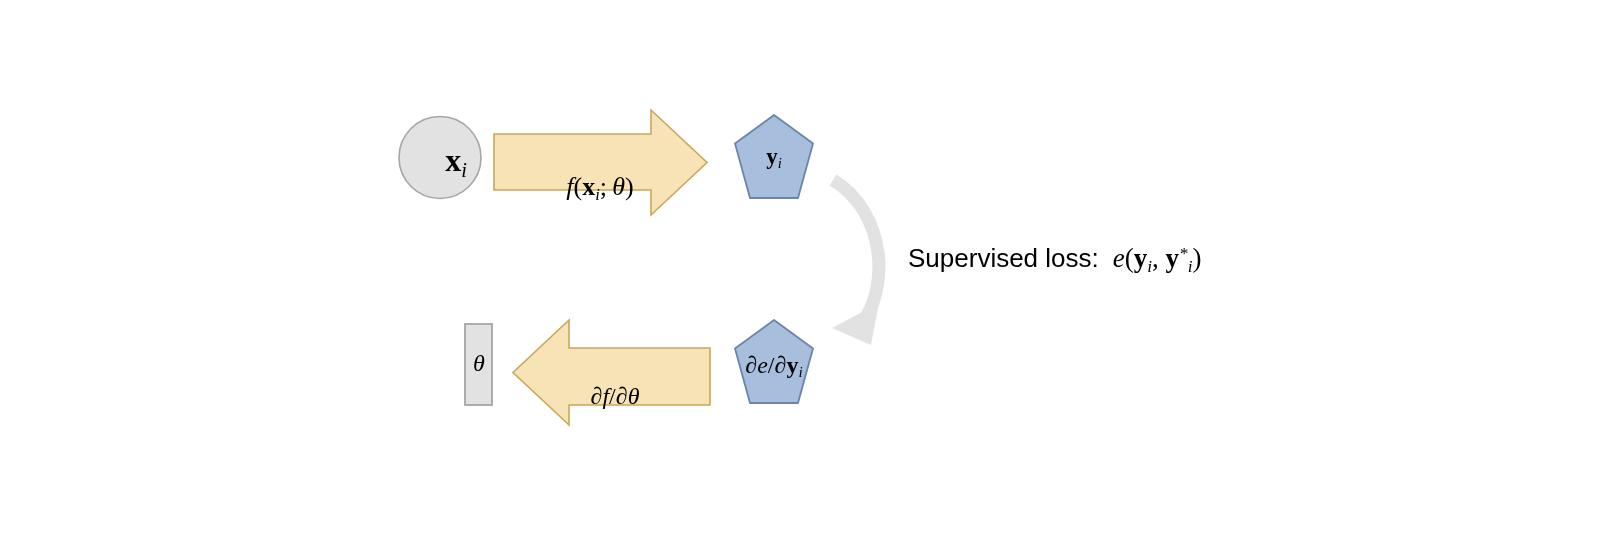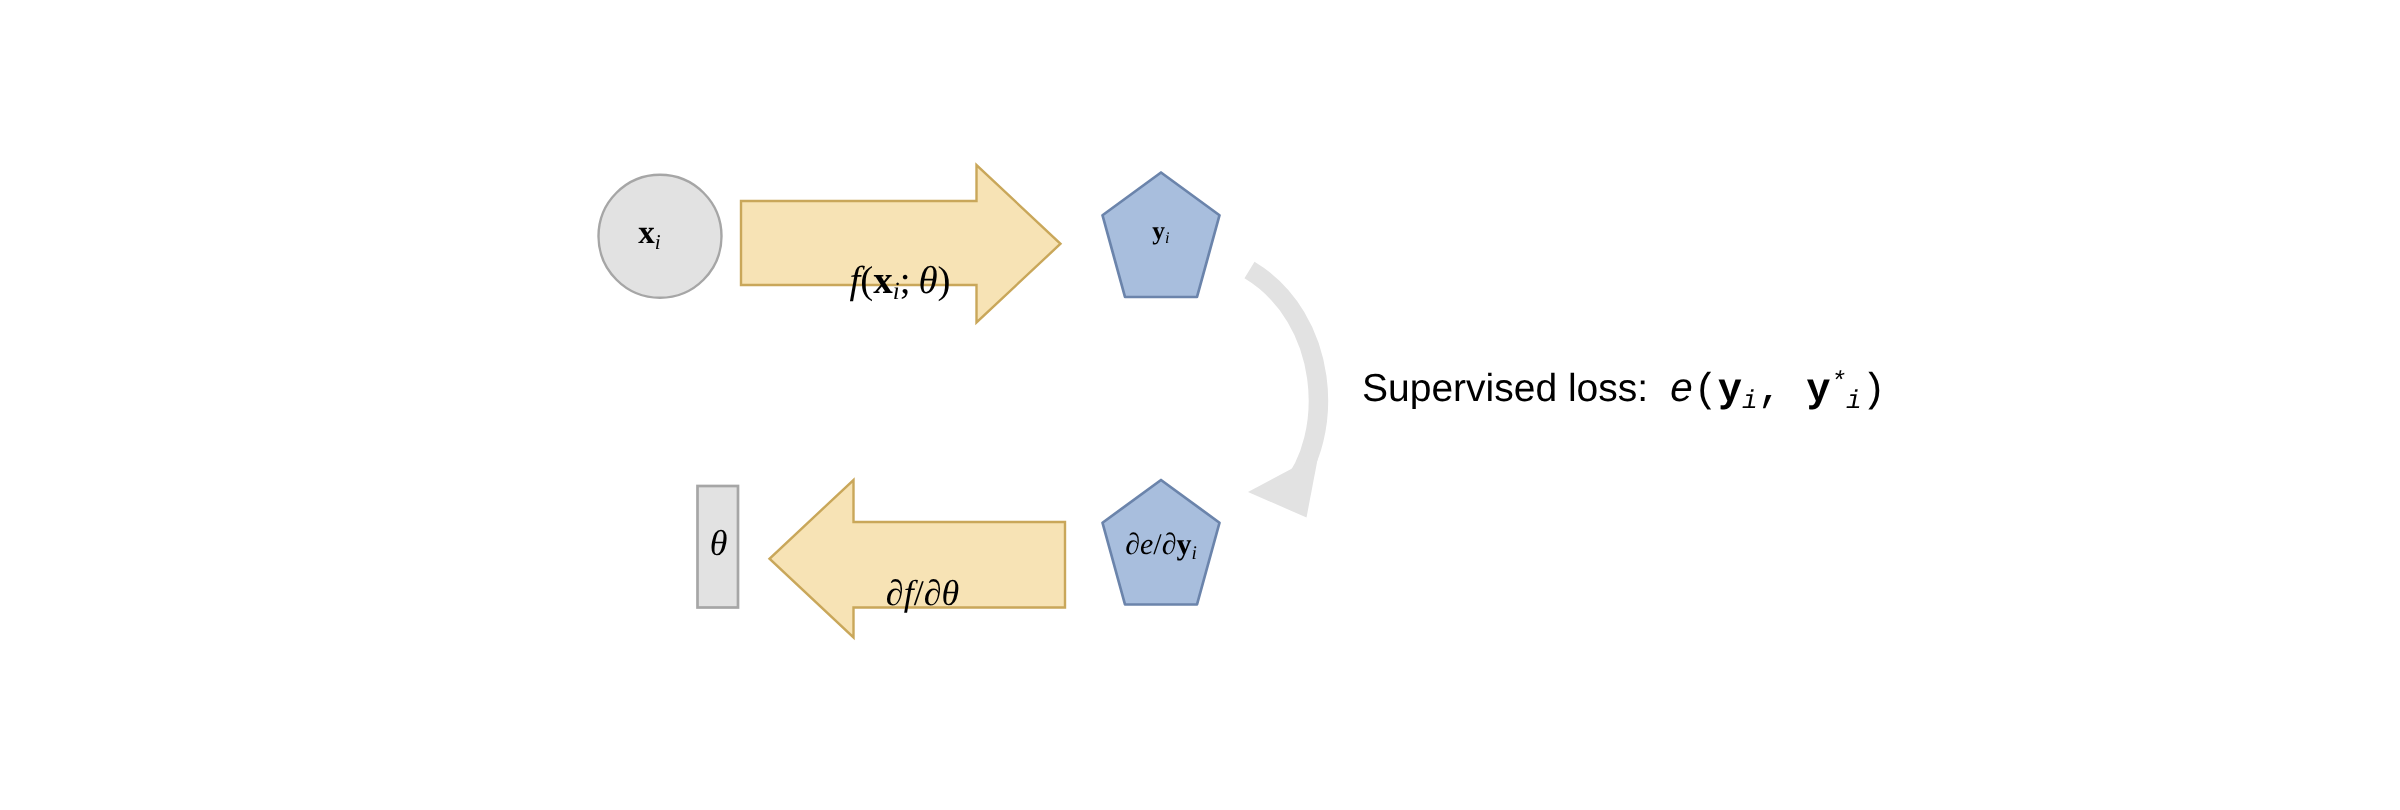--- a/index.html
+++ b/index.html
@@ -27,67 +27,68 @@
     color: #000000;
     white-space: nowrap;
     pointer-events: none;
     text-align: center;
   }
   
   #label-x-input {
     left: 399px;
     top: 142px;
     width: 68px;
-    font-size: 22px;
+    font-size: 32px;
+    text-align: right;
   }
   #label-forward-fn {
     left: 500px;
     top: 140px;
     width: 200px;
     font-size: 26px;
     margin-top: 32px;
   }
   #label-y-output {
     left: 735px;
     top: 144px;
     width: 78px;
-    font-size: 17px;
+    font-size: 23px;
   }
   
   #label-theta-param {
     left: 465px;
     top: 350px;
     width: 28px;
     font-size: 24px;
   }
   #label-backward-grad {
     left: 520px;
     top: 355px;
     width: 190px;
     font-size: 24px;
     margin-top: 28px;
   }
   #label-grad-e-y {
     left: 733px;
     top: 352px;
     width: 82px;
-    font-size: 20px;
+    font-size: 24px;
   }
   
   #loss-annotation {
     position: absolute;
     left: 908px;
     top: 243px;
     white-space: nowrap;
     font-size: 26px;
     color: #000000;
     font-family: "Liberation Sans", sans-serif;
   }
   #loss-annotation .math {
-    font-family: Liberation Mono, monospace;
+    font-family: Liberation Serif, serif;
     font-size: 27px;
     margin-left: 14px;
     text-align: center;
   }
   .mvar {
     font-weight: bold;
     font-style: normal;
   }
   .mit {
     font-style: italic;

